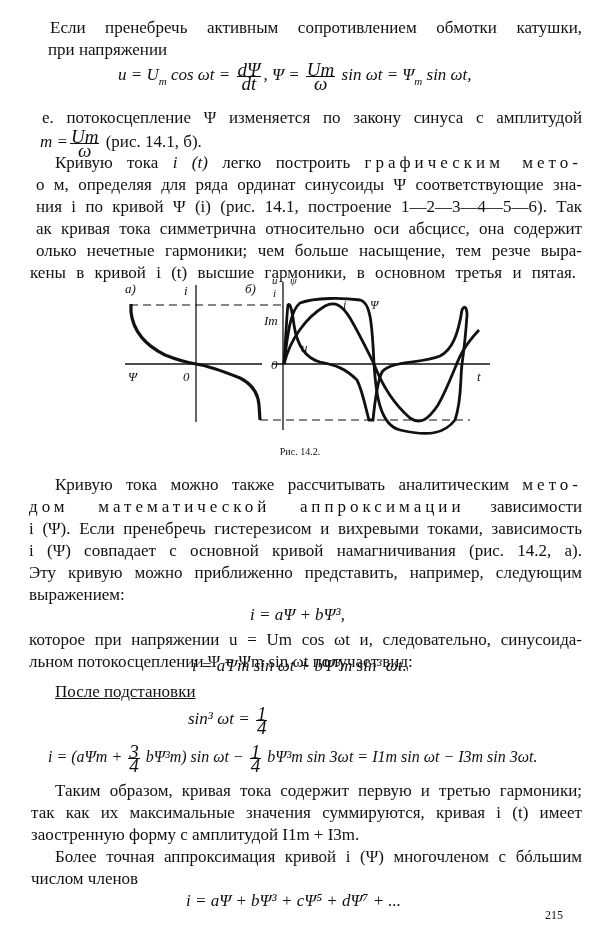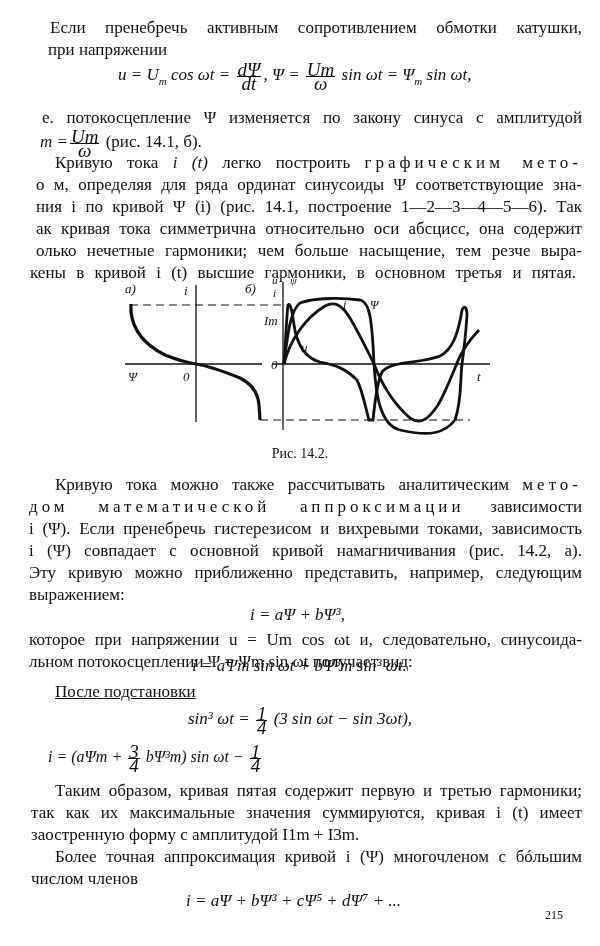--- a/index.html
+++ b/index.html
@@ -7,21 +7,21 @@
          font-family:"Liberation Serif", "DejaVu Serif", serif; color:#111; }
   .ln { position:absolute; font-size:17px; line-height:20px; white-space:nowrap; }
   .just { text-align:justify; text-align-last:justify; }
   .fm { position:absolute; font-size:17px; line-height:20px; white-space:nowrap; font-style:italic; }
   .it { font-style:italic; }
   .sp { letter-spacing:4px; }
   .frac { display:inline-block; vertical-align:middle; text-align:center; font-size:19px; line-height:13px; margin:0 2px; }
   .frac .num { display:block; border-bottom:1px solid #111; padding:0 1px; }
   .frac .den { display:block; }
   sub, sup { font-size:11px; }
-  .caption { position:absolute; font-size:14px; left:0; width:600px; text-align:center; top:446px; }
+  .caption { position:absolute; font-size:10px; left:0; width:600px; text-align:center; top:446px; }
   .pnum { position:absolute; right:37px; top:908px; font-size:12px; }
   svg text { font-family:"Liberation Serif", serif; font-style:italic; }
 </style>
 </head>
 <body>
 
 <div class="ln just" style="left:50px;top:18px;width:532px;">Если пренебречь активным сопротивлением обмотки катушки,</div>
 <div class="ln" style="left:48px;top:40px;">при напряжении</div>
 
 <div class="fm" style="left:118px;top:63px;">
@@ -96,28 +96,28 @@
 
 <div class="ln just" style="left:29px;top:630px;width:553px;">которое при напряжении u = Um cos ωt и, следовательно, синусоида-</div>
 <div class="ln" style="left:29px;top:652px;">льном потокосцеплении Ψ = Ψm sin ωt получает вид:</div>
 
 <div class="fm" style="left:192px;top:655px;top:656px;"></div>
 <div class="fm" style="left:192px;top:656px;">i = aΨm sin ωt + bΨ³m sin³ ωt.</div>
 
 <div class="ln" style="left:55px;top:682px;text-decoration:underline;">После подстановки</div>
 
 <div class="fm" style="left:188px;top:707px;">
-  <span>sin³ ωt = </span><span class="frac"><span class="num">1</span><span class="den">4</span></span><span> (3 sin ωt − sin 3ωt),</span>
+  <span>sin³ ωt = </span><span class="frac"><span class="num">1</span><span class="den">4</span></span>
 </div>
 
 <div class="fm" style="left:48px;top:745px;font-size:16px;">
-  <span>i = (aΨm + </span><span class="frac"><span class="num">3</span><span class="den">4</span></span><span> bΨ³m) sin ωt − </span><span class="frac"><span class="num">1</span><span class="den">4</span></span>
+  <span>i = (aΨm + </span><span class="frac"><span class="num">3</span><span class="den">4</span></span><span> bΨ³m) sin ωt − </span><span class="frac"><span class="num">1</span><span class="den">4</span></span><span> bΨ³m sin 3ωt = I1m sin ωt − I3m sin 3ωt.</span>
 </div>
 
-<div class="ln just" style="left:55px;top:781px;width:527px;">Таким образом, кривая пятая содержит первую и третью гармоники;</div>
+<div class="ln just" style="left:55px;top:781px;width:527px;">Таким образом, кривая тока содержит первую и третью гармоники;</div>
 <div class="ln just" style="left:31px;top:803px;width:551px;">так как их максимальные значения суммируются, кривая i (t) имеет</div>
 <div class="ln" style="left:31px;top:825px;">заостренную форму с амплитудой I1m + I3m.</div>
 <div class="ln just" style="left:55px;top:847px;width:527px;">Более точная аппроксимация кривой i (Ψ) многочленом с бóльшим</div>
 <div class="ln" style="left:31px;top:869px;">числом членов</div>
 
 <div class="fm" style="left:186px;top:891px;">i = aΨ + bΨ³ + cΨ⁵ + dΨ⁷ + ...</div>
 
 <div class="pnum">215</div>
 
 </body></html>

